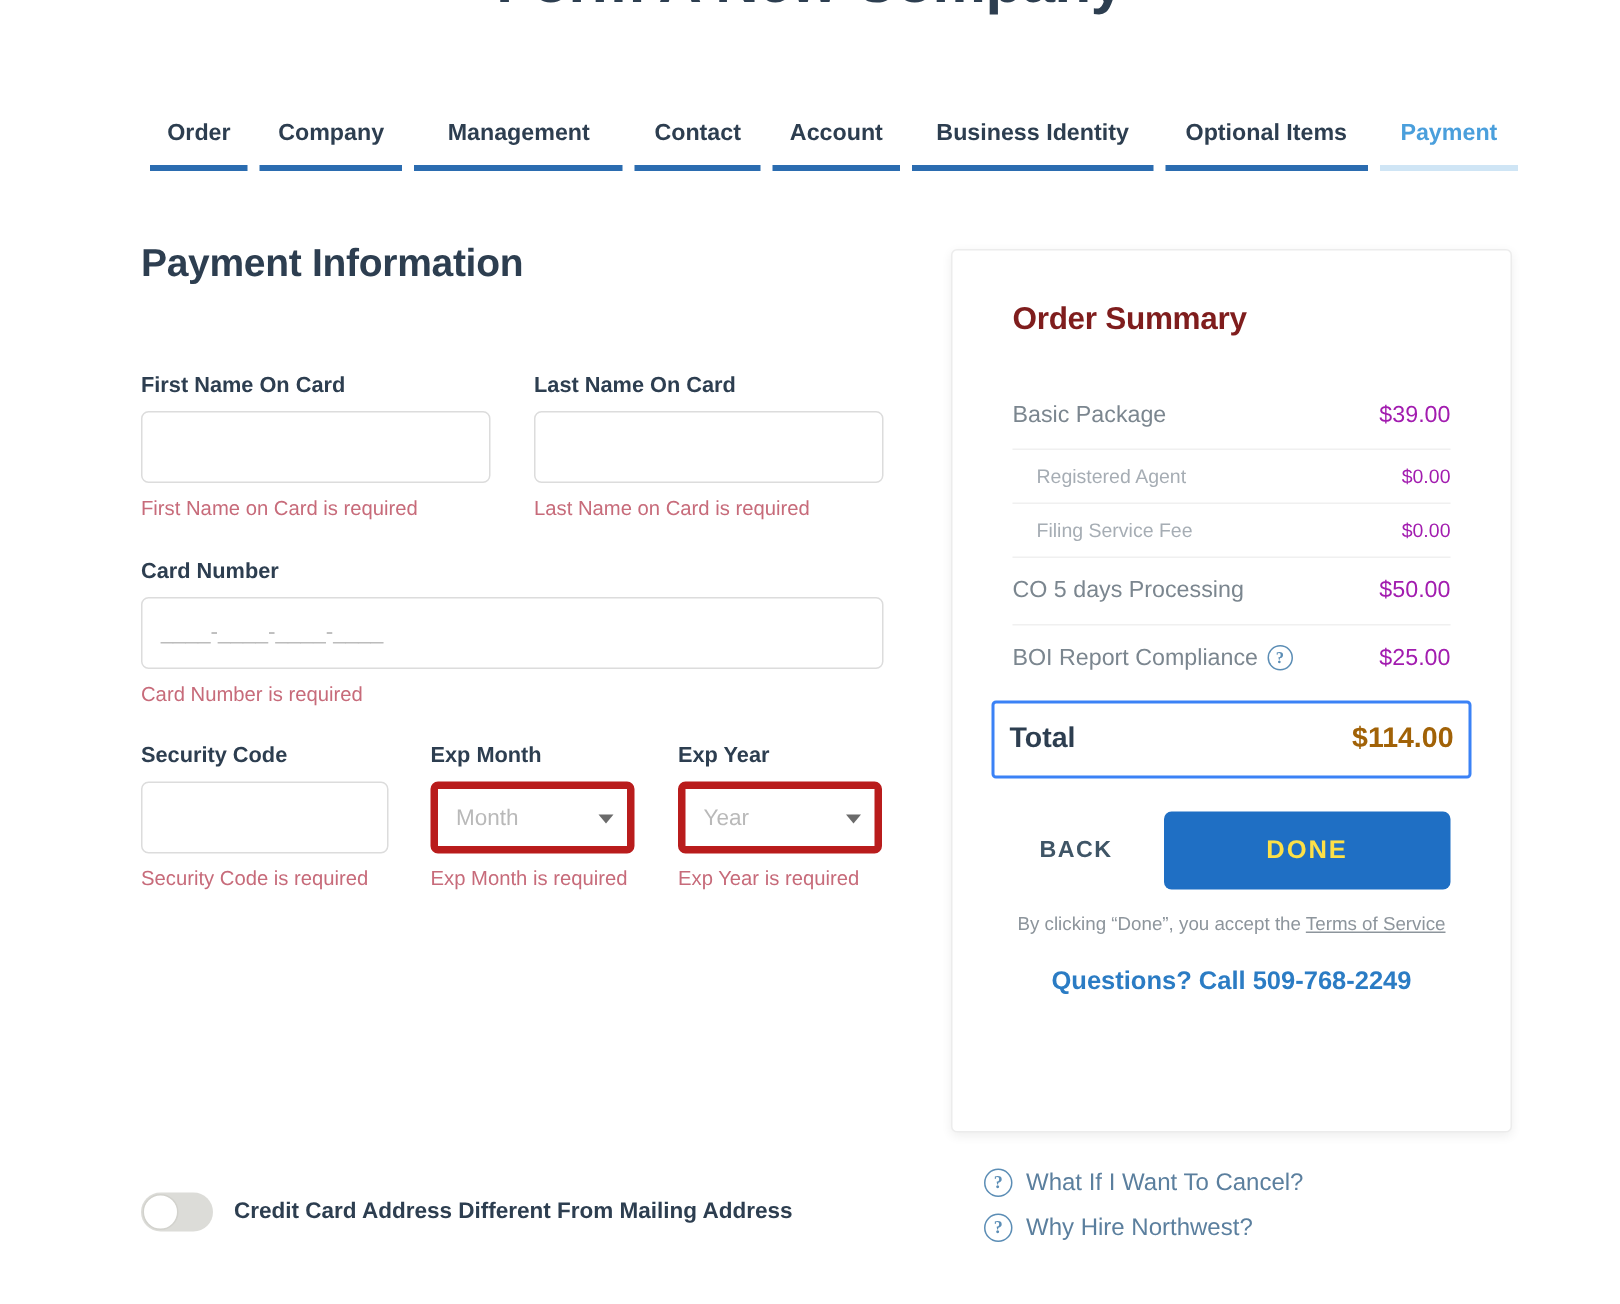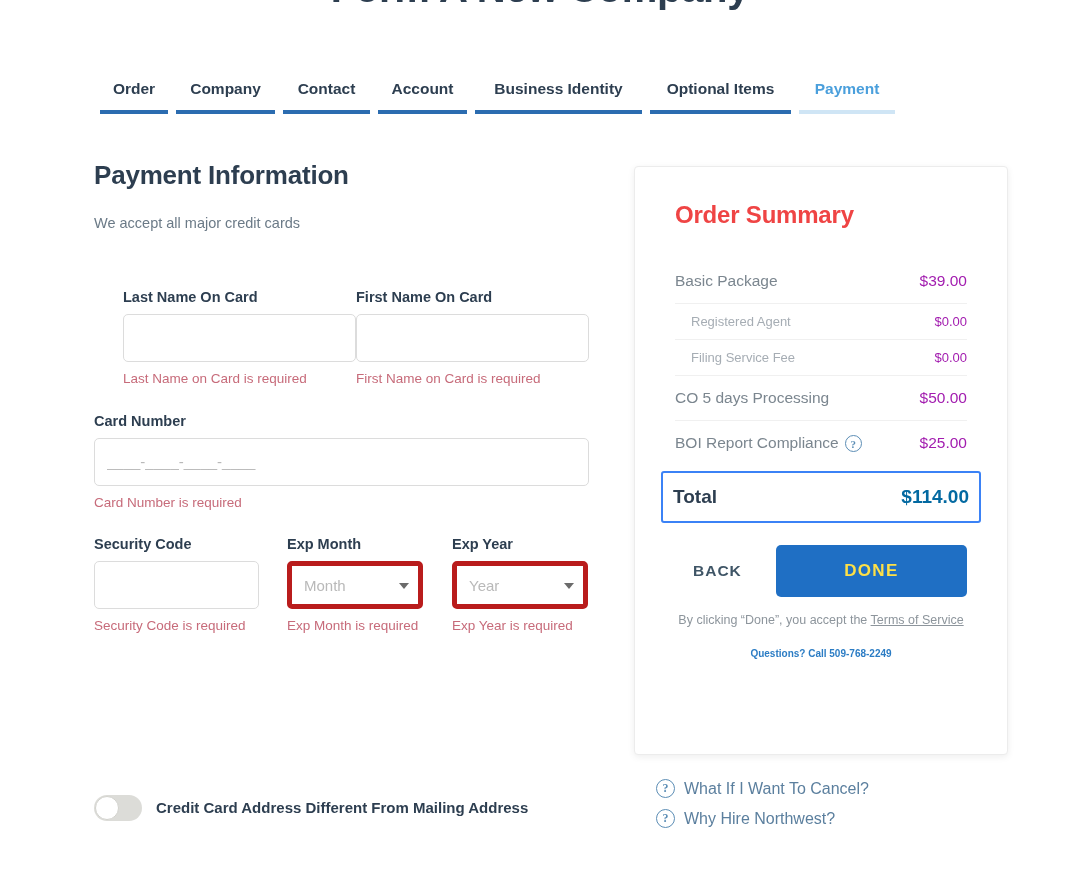--- a/index.html
+++ b/index.html
@@ -167,23 +167,23 @@
     left: 634px;
     width: 374px;
     height: 589px;
     background: #fff;
     border: 1px solid #ececec;
     border-radius: 4px;
     box-shadow: 0 2px 7px rgba(0,0,0,0.07);
   }
   .summary-inner { padding: 34px 40px 0 40px; }
   .summary-title {
-    font-size: 24px;
-    font-weight: 700;
-    color: #ef4444;
+    font-size: 21px;
+    font-weight: 700;
+    color: #7f1d1d;
     margin: 0 0 30px 0;
     letter-spacing: -0.2px;
   }
   .sum-row {
     display: flex;
     justify-content: space-between;
     align-items: center;
     font-size: 15.5px;
     color: #7b868f;
     padding: 13px 0;
@@ -208,21 +208,21 @@
     align-items: center;
   }
   .total-label {
     font-size: 19px;
     font-weight: 700;
     color: #2d3e50;
   }
   .total-amt {
     font-size: 19px;
     font-weight: 700;
-    color: #0369a1;
+    color: #a16207;
   }
 
   .btn-row {
     display: flex;
     align-items: center;
     justify-content: flex-end;
     margin-top: 22px;
   }
   .btn-back {
     background: none;
@@ -253,21 +253,21 @@
     margin-top: 14px;
     text-align: center;
     font-size: 12.5px;
     color: #8d959c;
     line-height: 1.5;
   }
   .terms a { color: #8d959c; }
   .questions {
     margin-top: 18px;
     text-align: center;
-    font-size: 10px;
+    font-size: 17px;
     font-weight: 700;
     color: #2b7cc4;
     cursor: pointer;
   }
 
   
   .help-links {
     position: absolute;
     top: 779px;
     left: 656px;
@@ -310,52 +310,54 @@
 
 <div class="page-title">Form A New Company</div>
 
 <div class="tabs">
   <div class="tab" style="width:68px">
     <span>Order</span>
   </div>
   <div class="tab" style="width:99px">
     <span>Company</span>
   </div>
+  <div class="tab" style="width:145px">
+    <span>Management</span>
+  </div>
   <div class="tab" style="width:87px">
     <span>Contact</span>
   </div>
   <div class="tab" style="width:89px">
     <span>Account</span>
   </div>
   <div class="tab" style="width:167px">
     <span>Business Identity</span>
   </div>
   <div class="tab" style="width:141px">
     <span>Optional Items</span>
   </div>
   <div class="tab active" style="width:96px">
     <span>Payment</span>
   </div>
 </div>
 
 <div class="left-col">
 
   <h2 class="section-title">Payment Information</h2>
-  <p class="section-sub">We accept all major credit cards</p>
 
   <div class="row" style="margin-top:58px;">
+    <div style="width:233px;">
+      <div class="field-label">First Name On Card</div>
+      <input class="text-input" type="text" placeholder="" style="">
+      <div class="error-msg">First Name on Card is required</div>
+    </div>
     <div style="width:233px; margin-left:29px;">
       <div class="field-label">Last Name On Card</div>
       <input class="text-input" type="text" placeholder="" style="">
       <div class="error-msg">Last Name on Card is required</div>
-    </div>
-    <div style="width:233px;">
-      <div class="field-label">First Name On Card</div>
-      <input class="text-input" type="text" placeholder="" style="">
-      <div class="error-msg">First Name on Card is required</div>
     </div>
   </div>
 
   <div style="width:495px; margin-top:24px;">
     <div class="field-label">Card Number</div>
     <input class="text-input" type="text" placeholder="____-____-____-____" style="">
     <div class="error-msg">Card Number is required</div>
   </div>
 
   <div class="row" style="margin-top:24px;">

